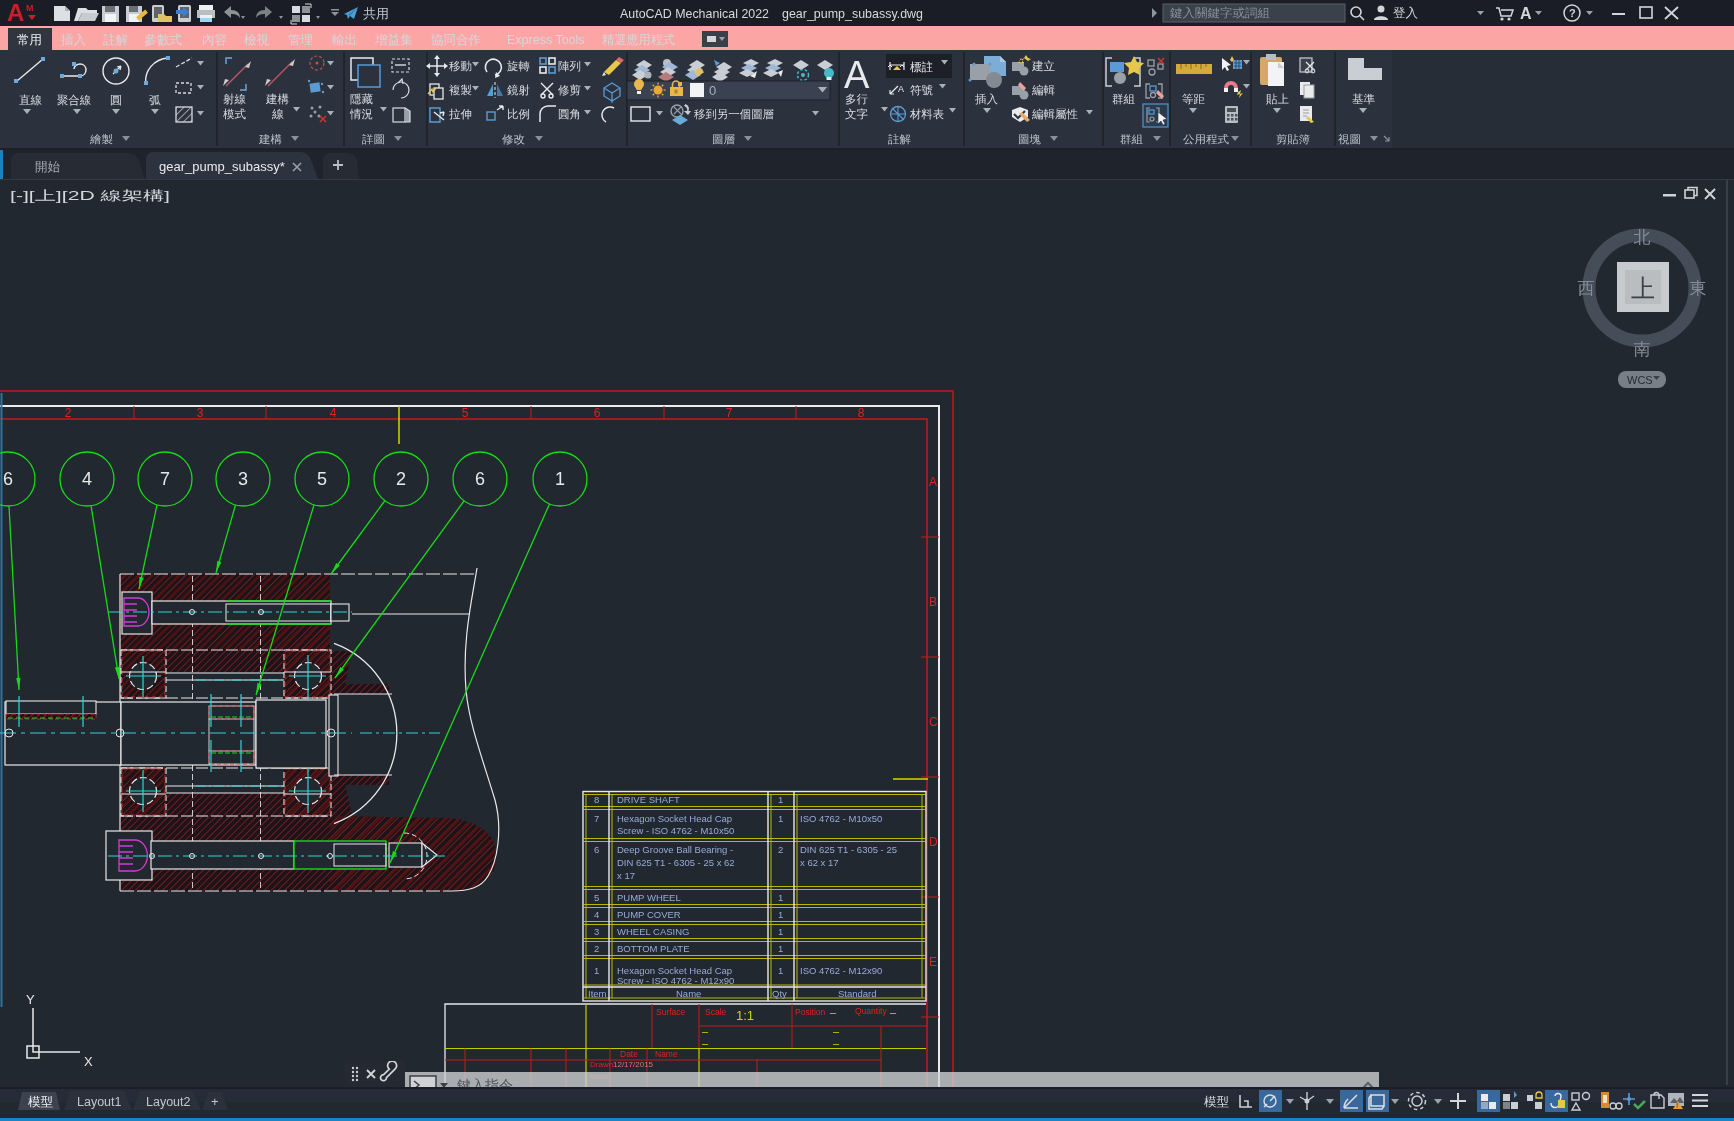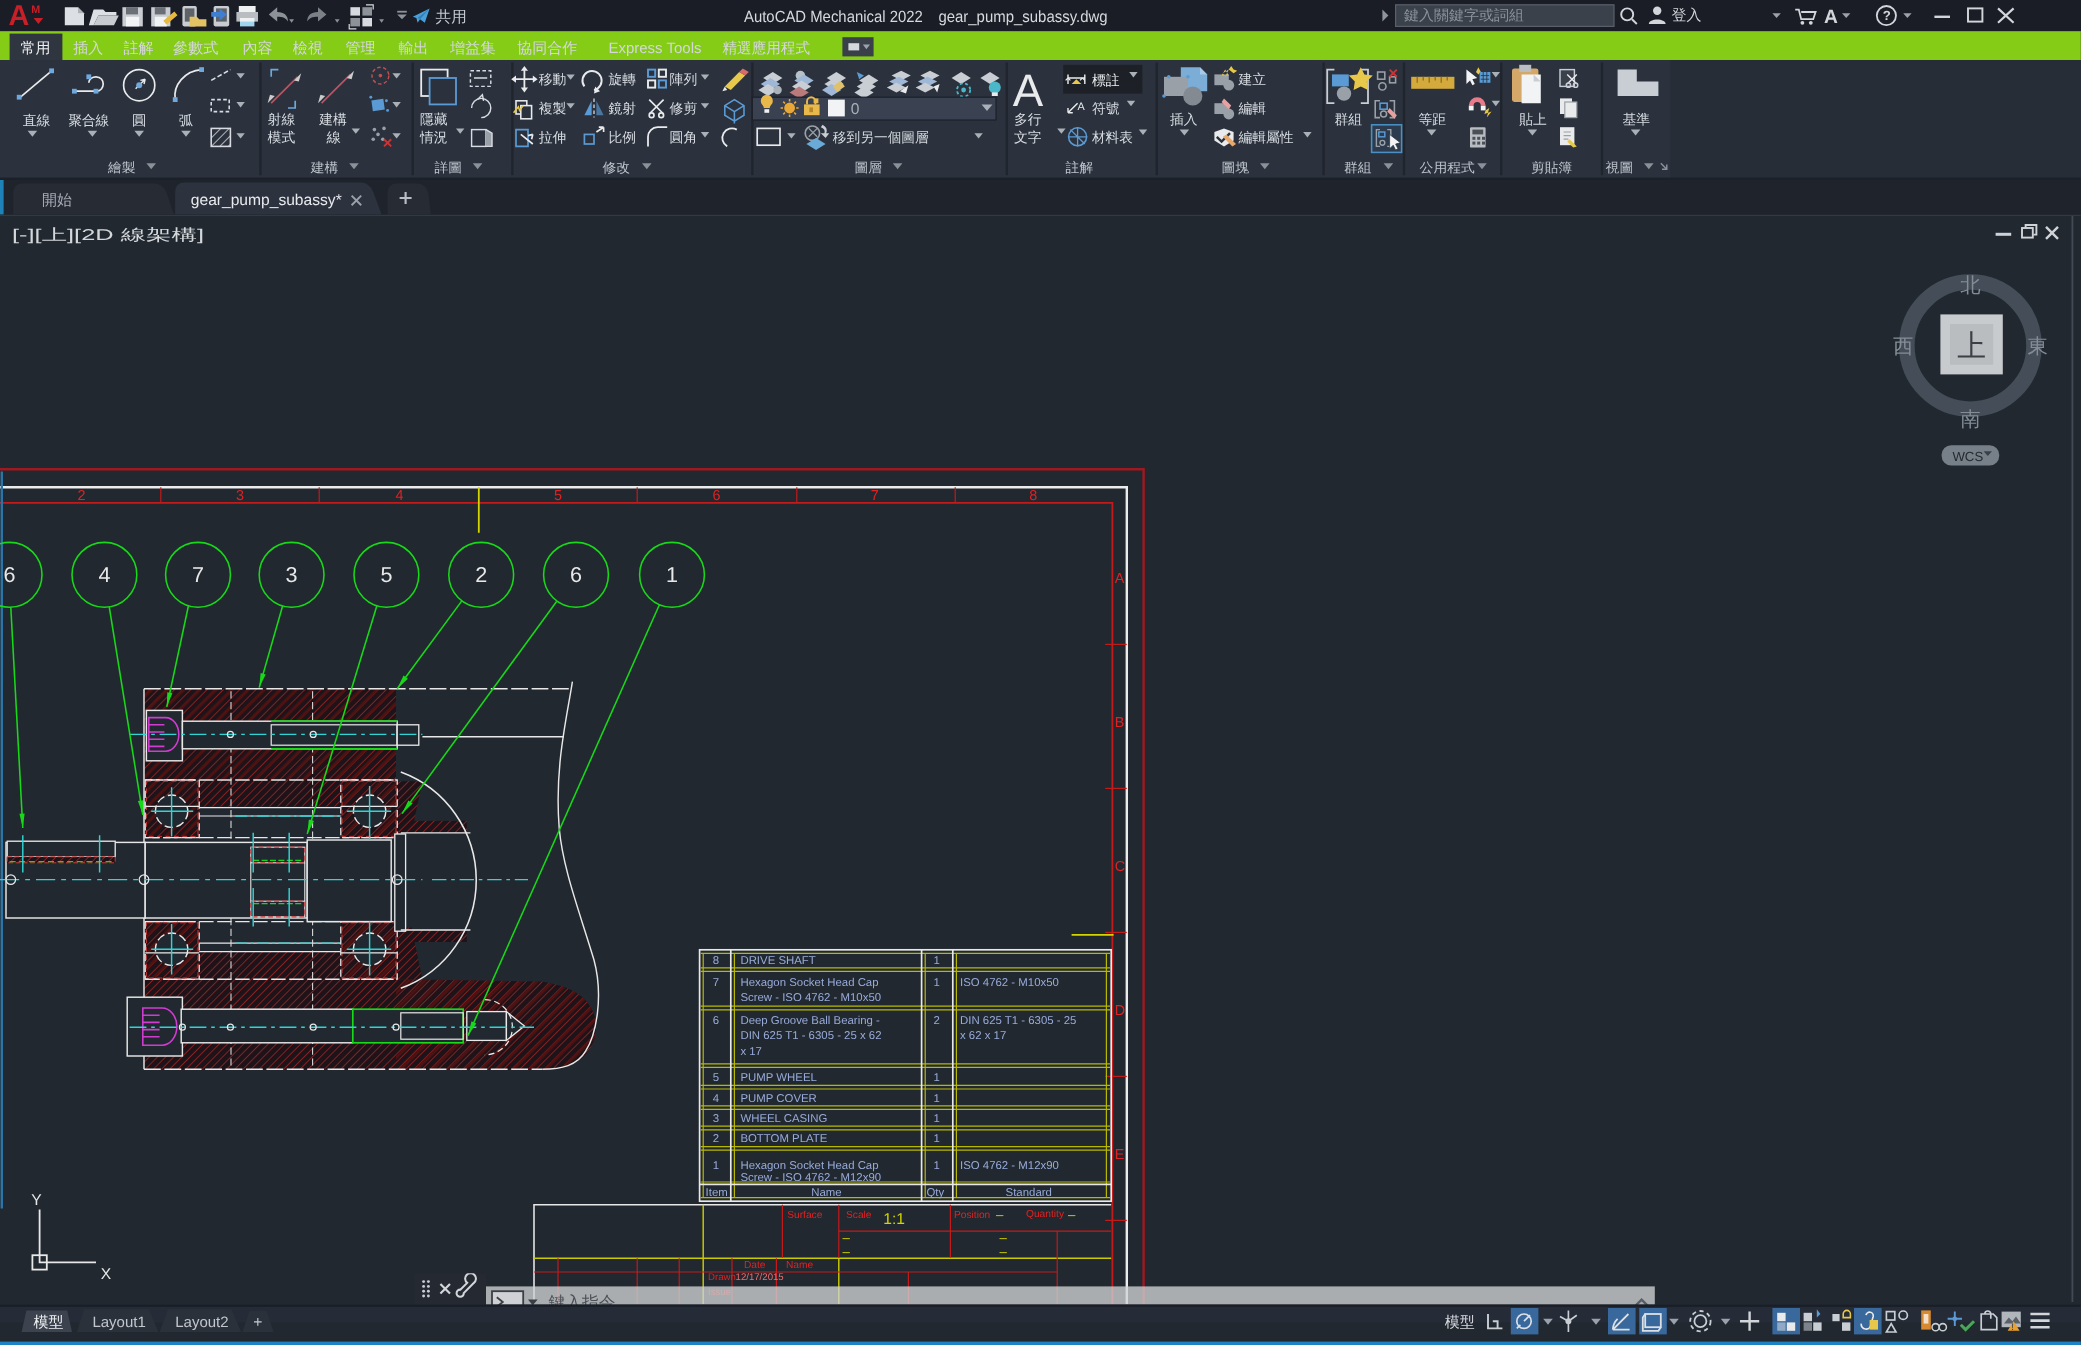--- a/index.html
+++ b/index.html
@@ -1,19 +1,19 @@
 <!DOCTYPE html>
 <html><head>
 <meta charset="utf-8">
 <style>
 html,body{margin:0;padding:0;width:1734px;height:1121px;overflow:hidden;background:#212830;
 font-family:"Liberation Sans",sans-serif;}
 *{box-sizing:border-box;}
 #titlebar{position:absolute;left:0;top:0;width:1734px;height:26px;background:#1a1d25;}
-#menutabs{position:absolute;left:0;top:26px;width:1734px;height:24px;background:#84cc16;}
+#menutabs{position:absolute;left:0;top:26px;width:1734px;height:24px;background:#fca5a5;}
 #ribbon{position:absolute;left:0;top:50px;width:1734px;height:100px;background:#2b323d;}
 #filetabs{position:absolute;left:0;top:150px;width:1734px;height:29px;background:#1f242c;text-align:right;}
 #canvas{position:absolute;left:0;top:179px;width:1734px;height:908px;background:#212830;text-align:right;}
 #statusbar{position:absolute;left:0;top:1087px;width:1734px;height:15px;background:#252b37;}
 #blueline{position:absolute;left:0;top:1118px;width:1734px;height:3px;background:#1d83c4;}
 svg{position:absolute;left:0;top:0;}
 </style>
 </head>
 <body>
 <div id="titlebar">

